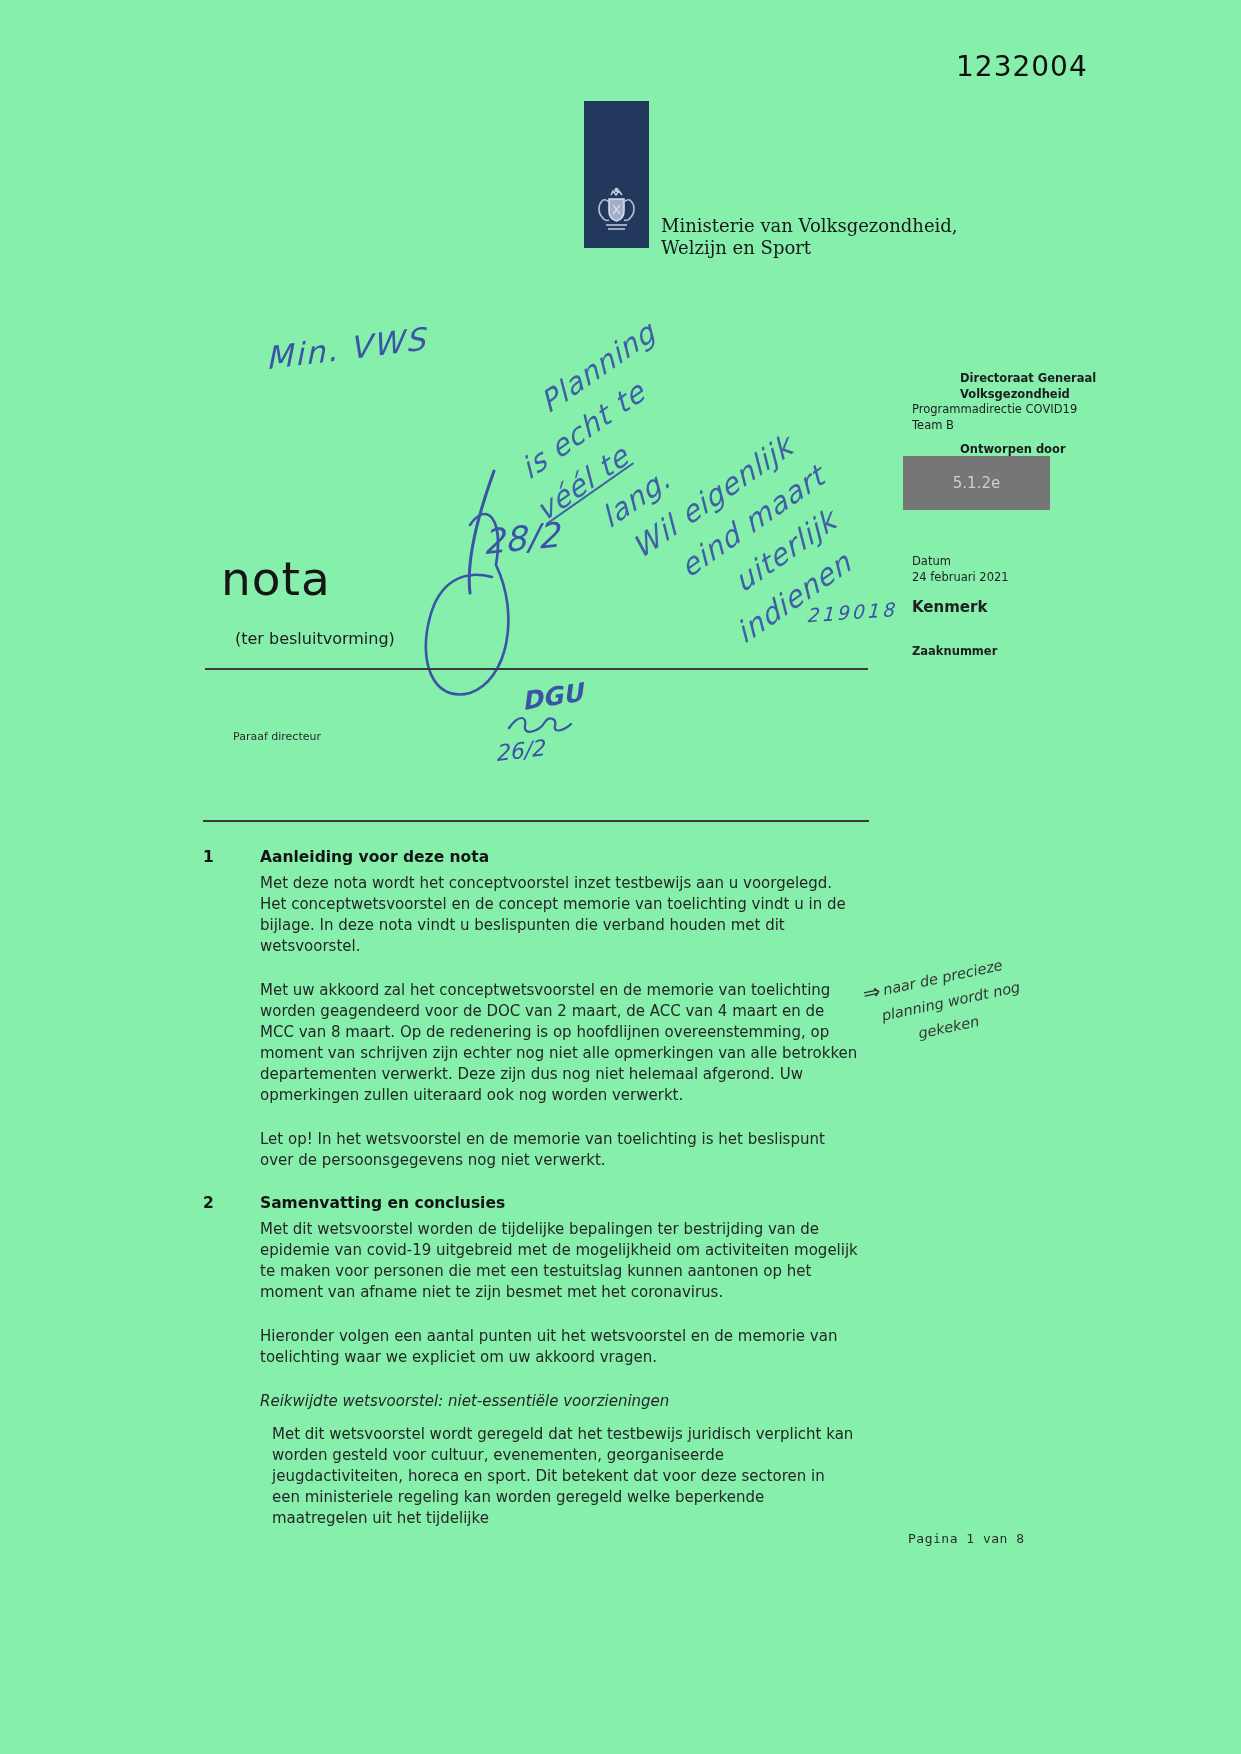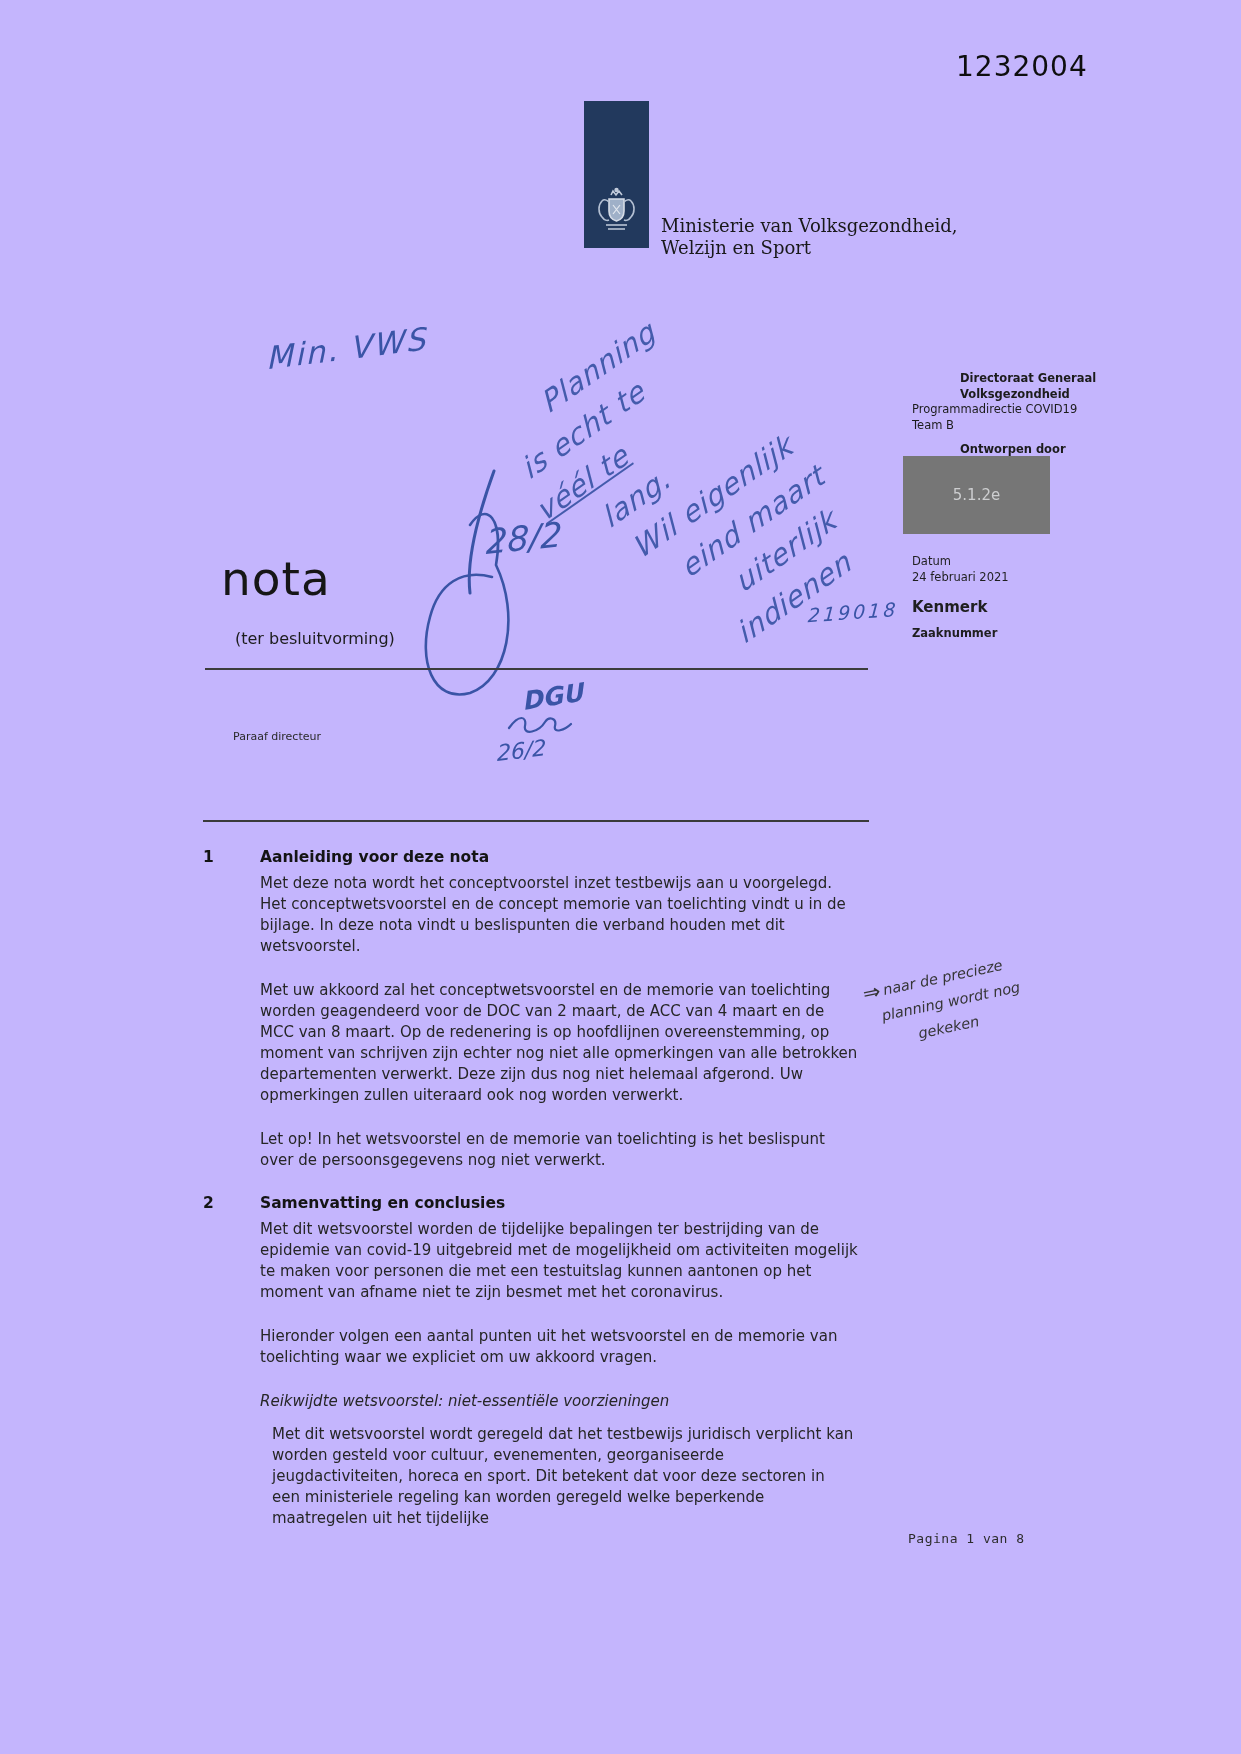--- a/index.html
+++ b/index.html
@@ -1,19 +1,19 @@
 <!DOCTYPE html>
 <html><head>
 <meta charset="utf-8">
 <style>
   html,body{margin:0;padding:0;background:#e8e8e8;}
   .page{
     position:relative;
     width:1241px;height:1754px;
-    background:#c4b5fd;
+    background:#86efac;
     overflow:hidden;
     font-family:"DejaVu Sans",sans-serif;
     color:#1f1f1f;
   }
   
   .doc-number{
     position:absolute;left:956px;top:50px;
     font-size:28px;color:#0e0e0e;letter-spacing:1px;
   }
   
@@ -24,27 +24,27 @@
   .logo-crest{position:absolute;left:10px;top:86px;width:45px;height:55px;}
   .ministry-name{
     position:absolute;left:661px;top:215px;
     font-family:"DejaVu Serif",serif;font-size:18px;line-height:22px;color:#191919;
   }
   
   .info-panel{position:absolute;left:912px;top:371px;width:200px;font-size:11.5px;line-height:15.5px;color:#1c1c1c;}
   .info-panel .b{font-weight:bold;margin-left:48px;}
   .info-gap{height:9px;}
   .redaction-box{
-    position:absolute;left:903px;top:456px;width:147px;height:78px;
+    position:absolute;left:903px;top:456px;width:147px;height:54px;
     background:#767676;color:#cdced0;font-size:15px;
     display:flex;align-items:center;justify-content:center;z-index:3;
   }
   .info-datum{position:absolute;left:912px;top:554px;width:200px;font-size:11.5px;line-height:15.5px;}
   .info-kenmerk{position:absolute;left:912px;top:598px;width:200px;font-size:15px;font-weight:bold;}
-  .info-zaak{position:absolute;left:912px;top:626px;width:200px;font-size:11.5px;font-weight:bold;}
+  .info-zaak{position:absolute;left:912px;top:644px;width:200px;font-size:11.5px;font-weight:bold;}
   
   .title-nota{position:absolute;left:221px;top:551px;font-size:47px;color:#161616;letter-spacing:1px;}
   .title-sub{position:absolute;left:235px;top:629px;font-size:16px;color:#1d1d1d;}
   .title-rule{position:absolute;left:205px;top:668px;width:663px;height:0;border-top:2px solid #3c3c3c;}
   .paraaf{position:absolute;left:233px;top:730px;font-size:11px;color:#2a2a2a;}
   
   .ink{color:#3a54a6;font-style:italic;}
   .hw-minvws{
     position:absolute;left:268px;top:330px;font-size:31px;
     transform:rotate(-7deg) skewX(-8deg);letter-spacing:2px;

